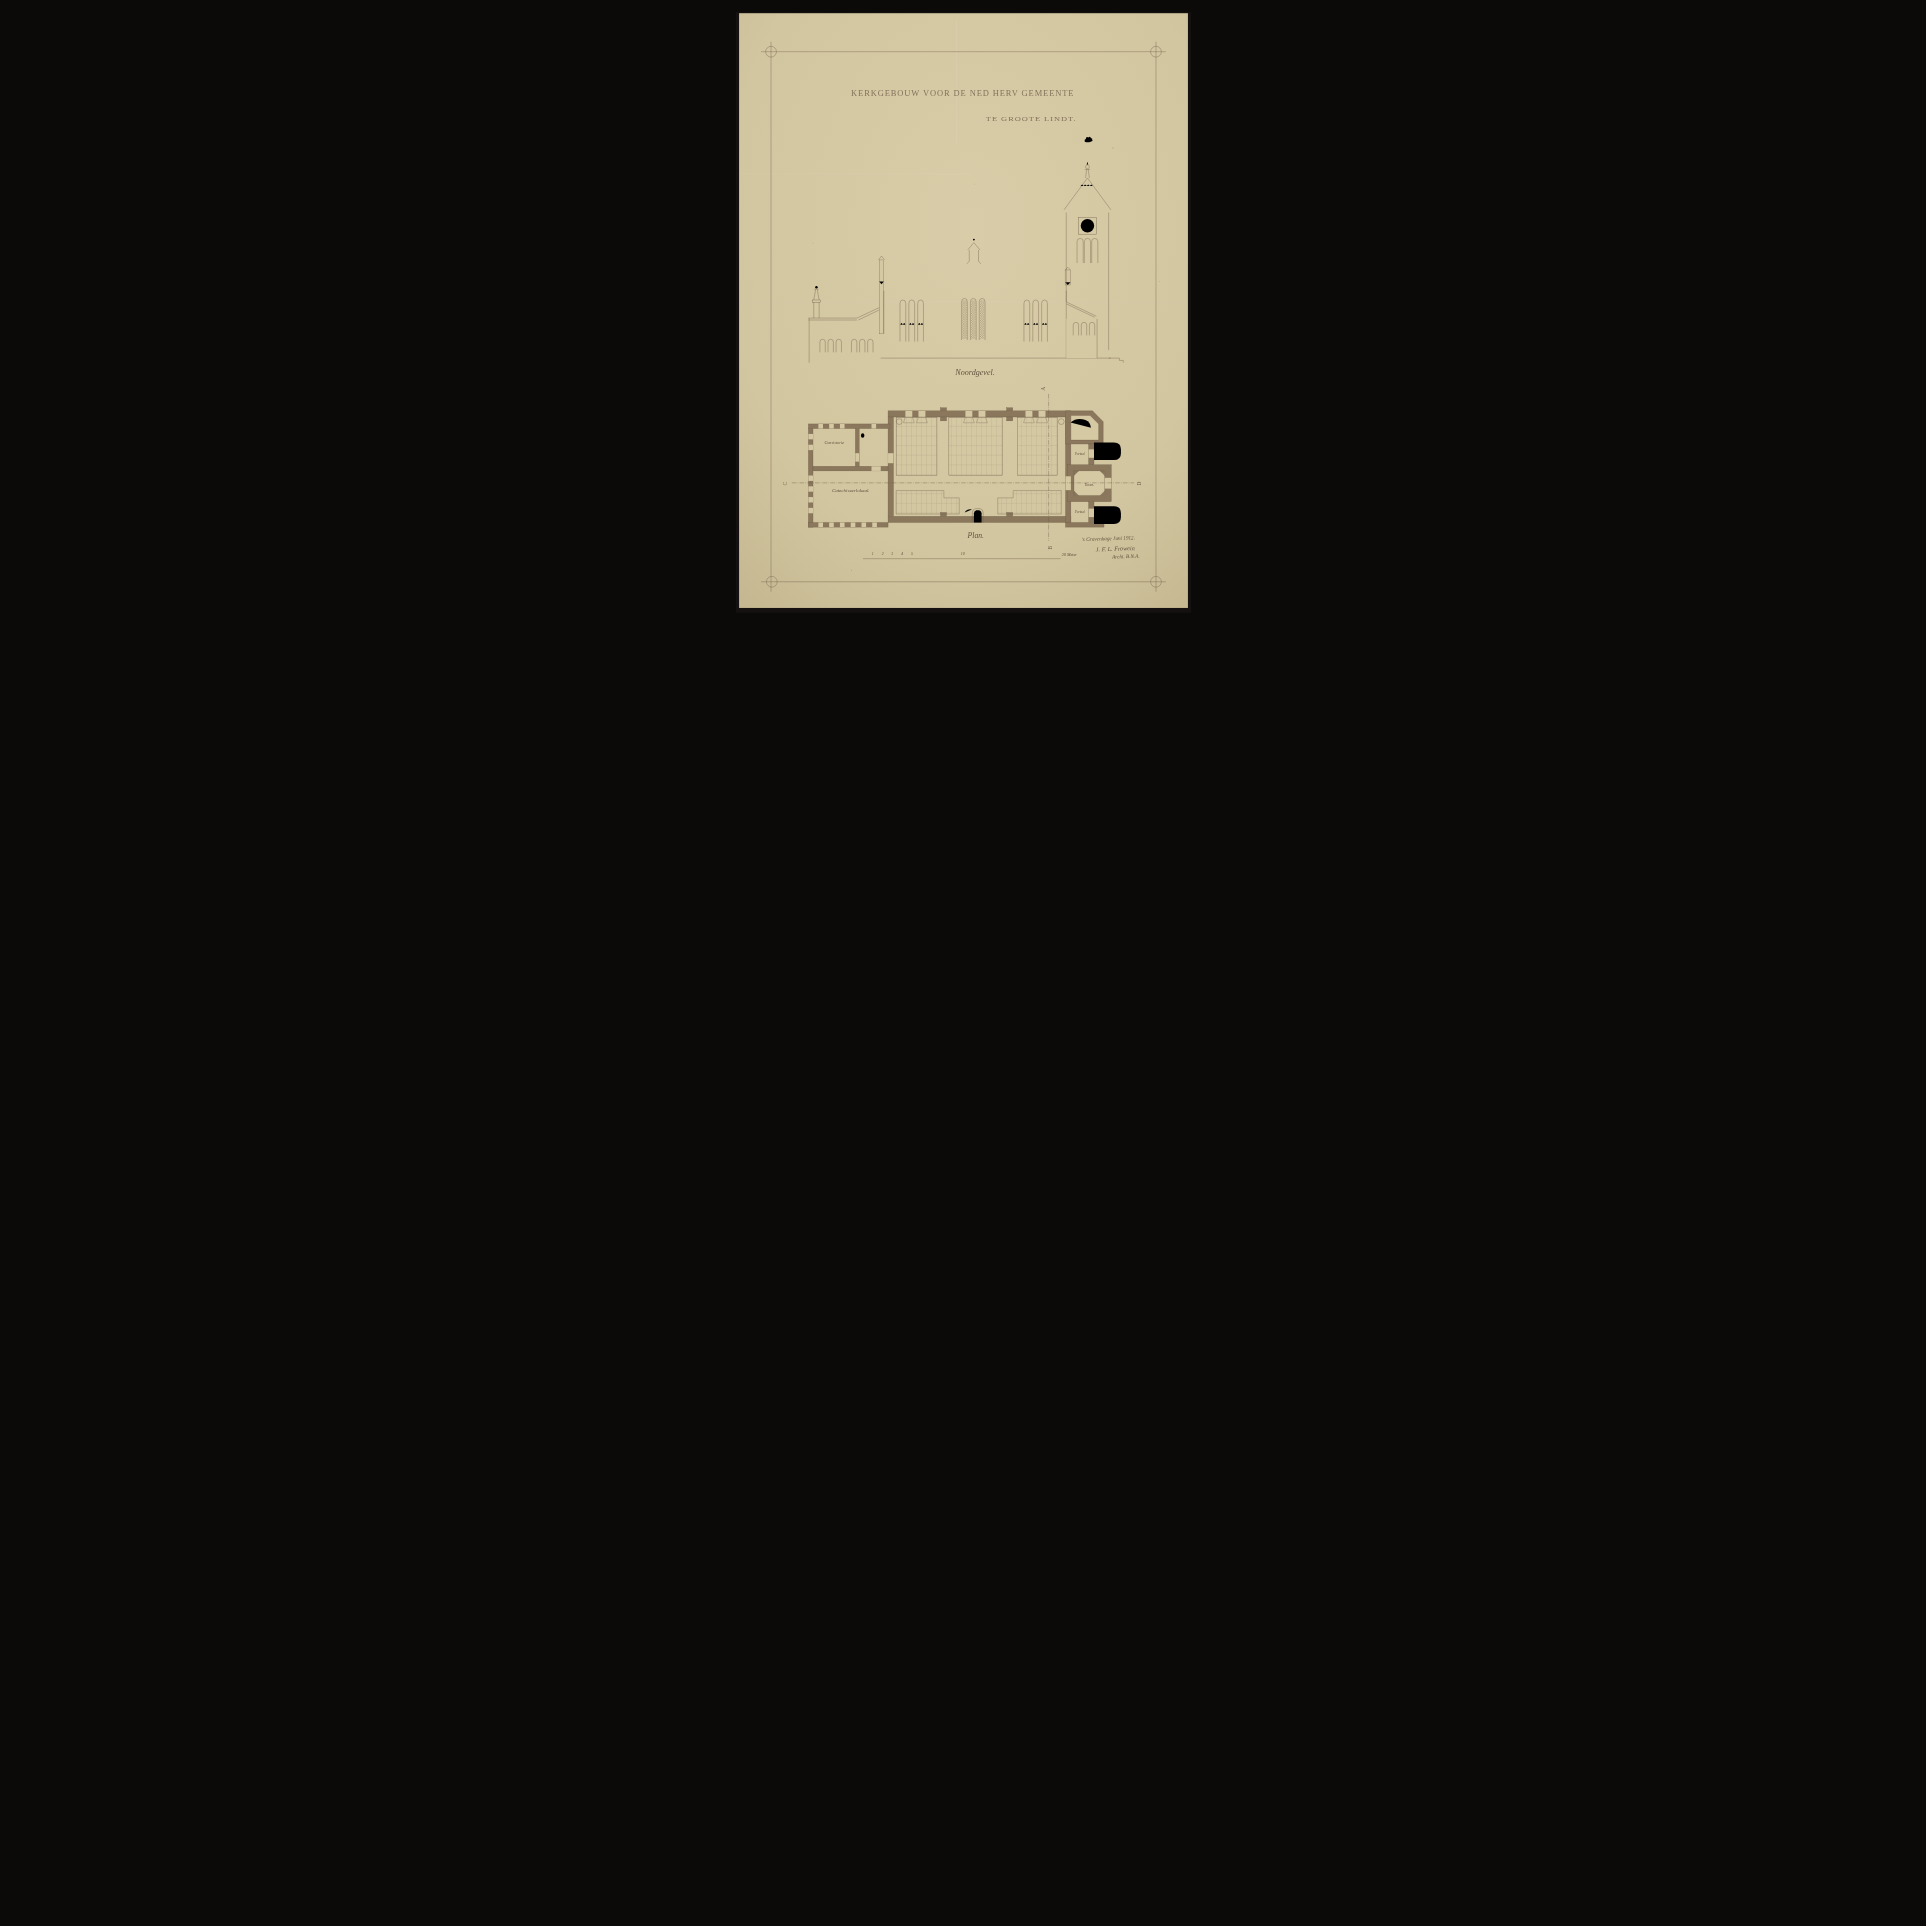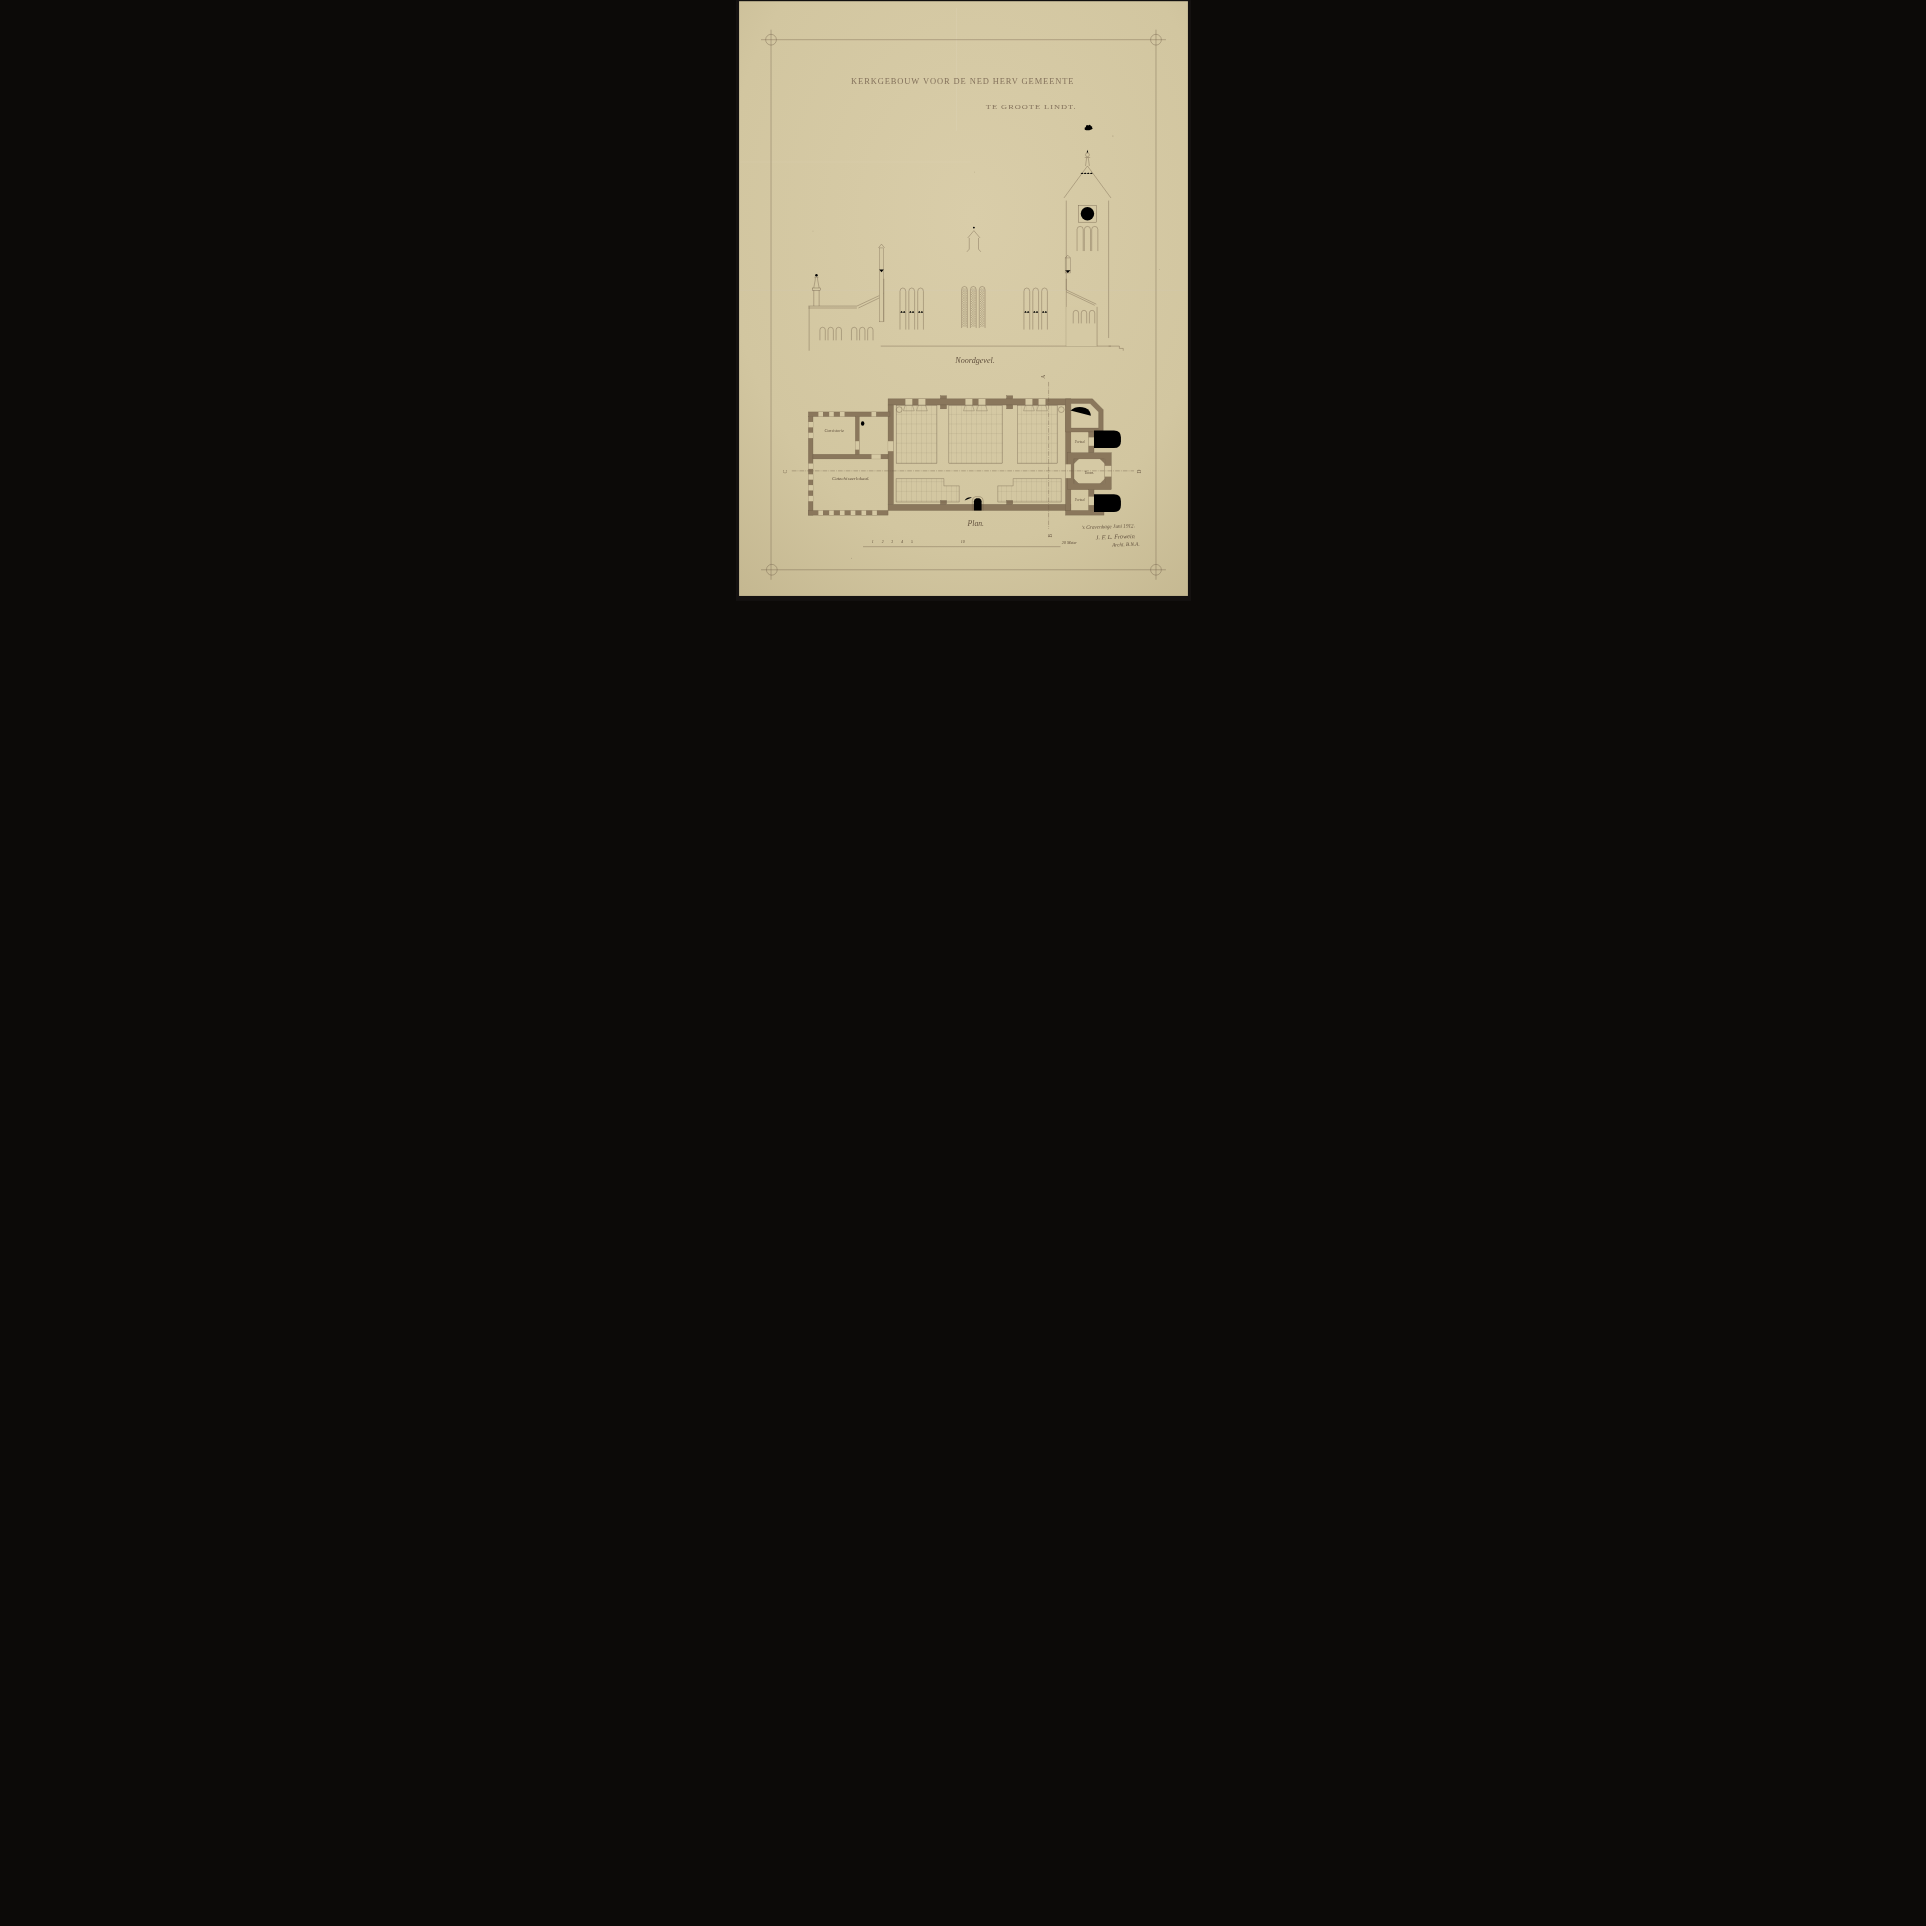--- a/index.html
+++ b/index.html
@@ -1,16 +1,16 @@
 <!DOCTYPE html>
 <html style="font-size:6.2px"><head>
 <meta charset="utf-8">
 <style>
   html,body{margin:0;padding:0;background:#0c0a08;}
-  .stage{width:455px;height:601px;margin:0 auto;position:relative;text-decoration:underline;}
+  .stage{width:455px;height:601px;margin:12px auto;position:relative;text-decoration:underline;}
   svg{display:block}
   .s{stroke:#6e5d48;fill:none;stroke-width:1;stroke-linecap:butt}
   .s05{stroke-width:.55}.s07{stroke-width:.7}.s08{stroke-width:.8}
   .s12{stroke-width:1.2}.s14{stroke-width:1.4}.s16{stroke-width:1.6}.s2{stroke-width:2.2}
   .dash{stroke-dasharray:5 3}
   .dd{stroke-dasharray:12 3 2 3}
   .wall{fill:#8a775c;stroke:#6e5d48;stroke-width:.8}
   .paper{fill:#d5c9a4;stroke:none}
   .paperS{fill:#d5c9a4;stroke:#6e5d48;stroke-width:.8}
   text{fill:#63523f;font-family:"Liberation Serif",serif}

